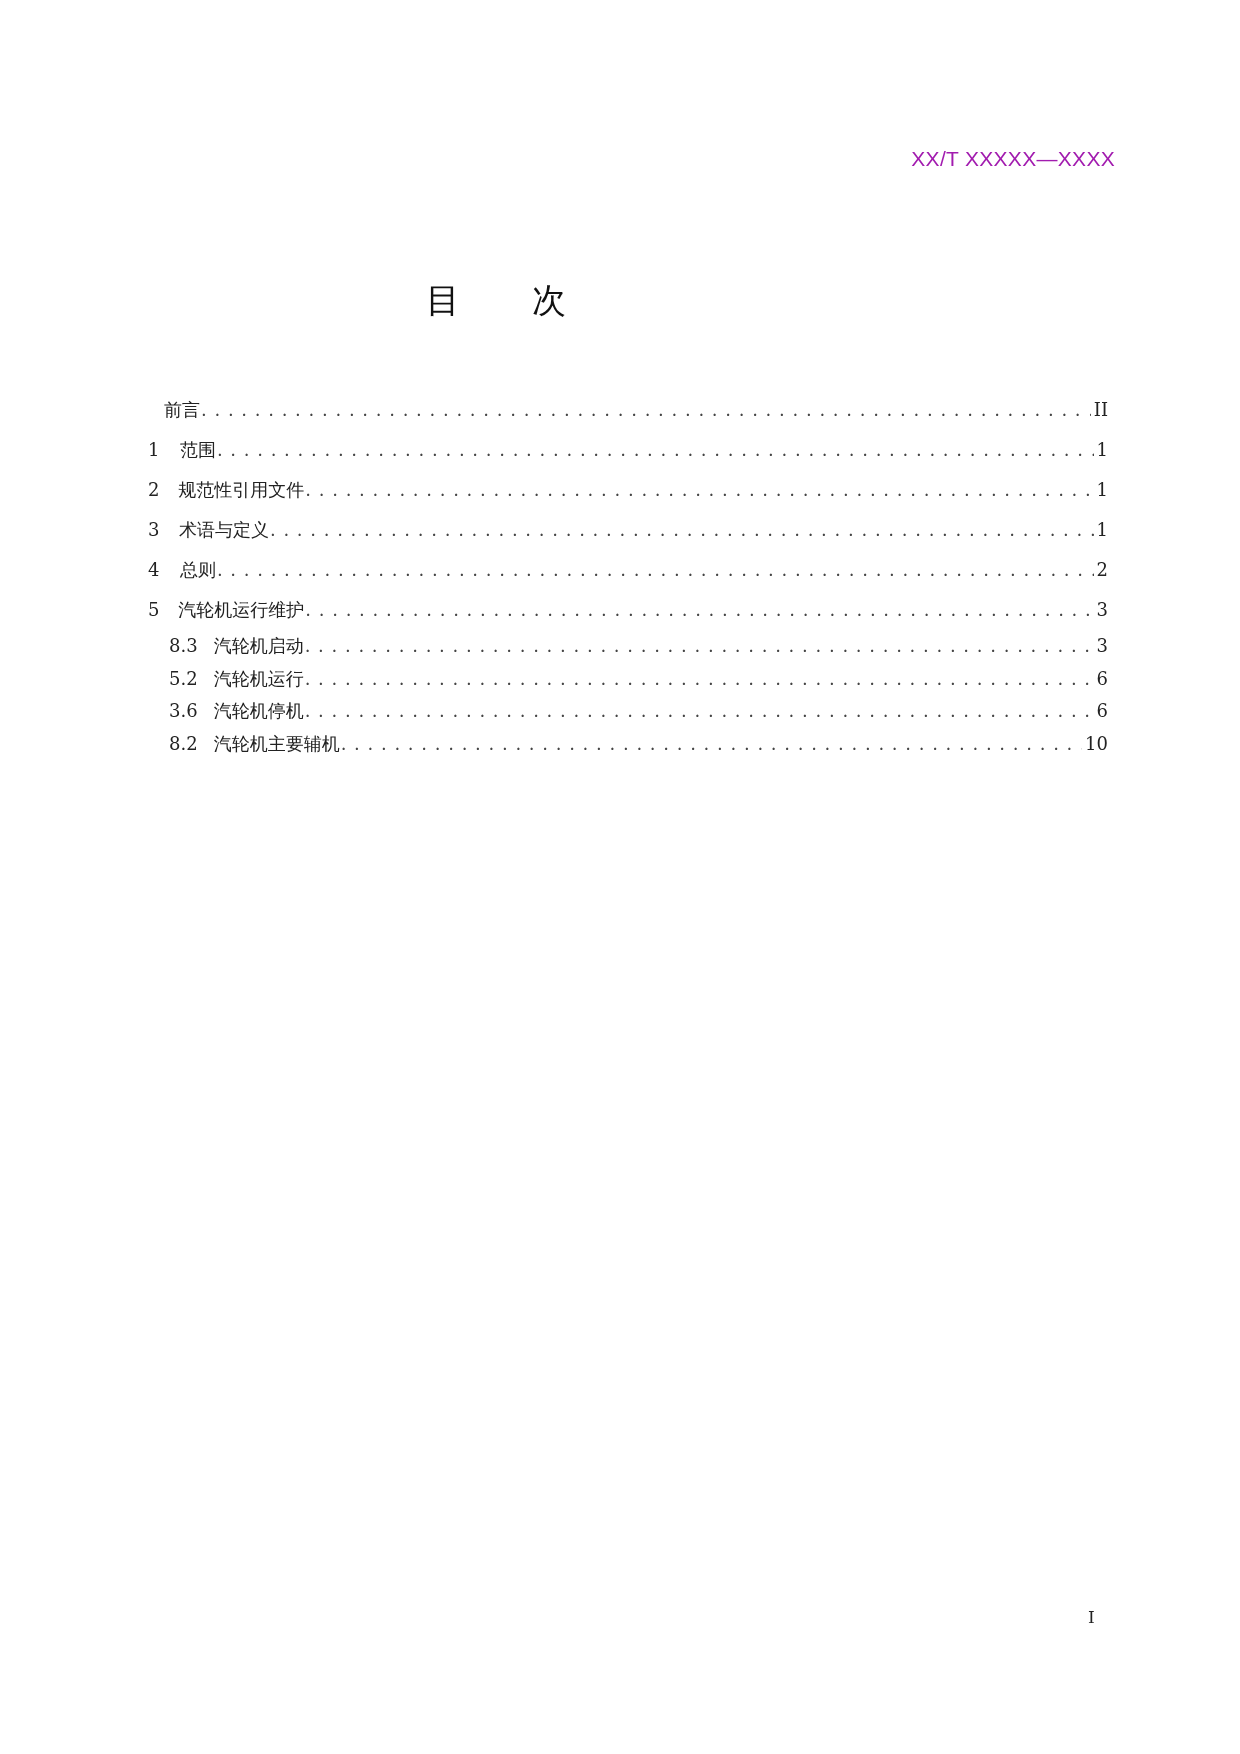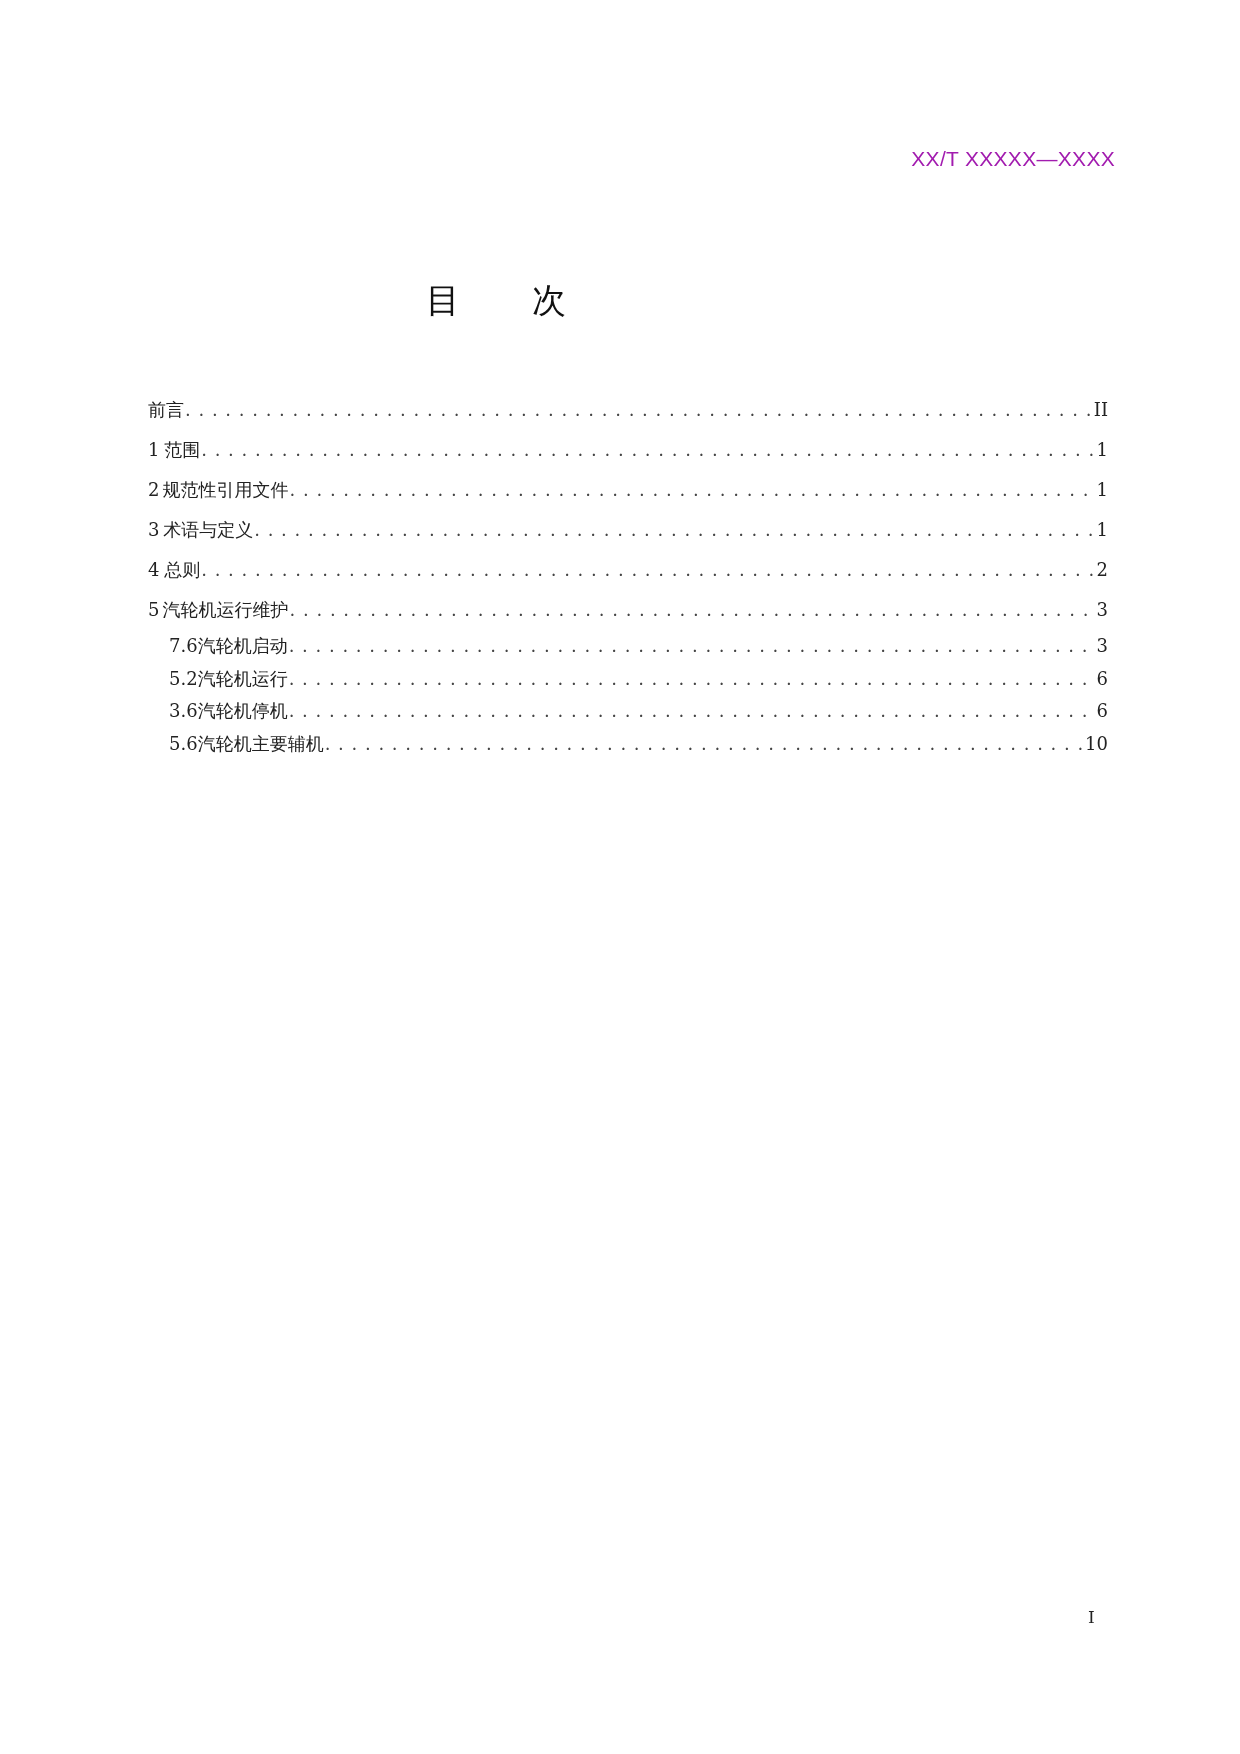--- a/index.html
+++ b/index.html
@@ -19,21 +19,21 @@
       font-family: "DejaVu Serif", serif; font-size: 18px; color: #222;
     }
     .toc-row {
       display: flex; align-items: baseline; white-space: nowrap; overflow: hidden;
     }
     .toc-row.l1 { height: 40px; line-height: 40px; }
     .toc-row.l2 { height: 32.5px; line-height: 32.5px; padding-left: 21px; }
     .num { display: inline-block; }
     .l1 .num { width: 34px; }
     .l2 .num { width: 54px; }
-    .label { flex: 0 0 auto; }
+    .label { flex: 0 0 auto; margin-left: 16px; }
     .leader {
       flex: 1 1 auto; overflow: hidden; margin: 0 3px 0 1px; color: #444;
       letter-spacing: 5.2px;
     }
     .leader::before {
       content: ". . . . . . . . . . . . . . . . . . . . . . . . . . . . . . . . . . . . . . . . . . . . . . . . . . . . . . . . . . . . . . . . . . . . . . . . . . . . . . . . . . . . . . . . . . . . . . . . . . . . . . . . . . . . . . . . . . . . . . . . . . . . . . . . . . . . . . . . . . . .";
       letter-spacing: 0;
       word-spacing: 2px;
     }
     .page { flex: 0 0 auto; text-align: left; min-width: 10px; }
@@ -80,38 +80,38 @@
     <span class="page">2</span>
   </div>
   <div class="toc-row l1">
     <span class="num">5</span>
     <span class="label">汽轮机运行维护</span>
     <span class="leader"></span>
     <span class="page">3</span>
   </div>
 
   <div class="toc-row l2">
-    <span class="num">7.6</span>
+    <span class="num">8.3</span>
     <span class="label">汽轮机启动</span>
     <span class="leader"></span>
     <span class="page">3</span>
   </div>
   <div class="toc-row l2">
     <span class="num">5.2</span>
     <span class="label">汽轮机运行</span>
     <span class="leader"></span>
     <span class="page">6</span>
   </div>
   <div class="toc-row l2">
     <span class="num">3.6</span>
     <span class="label">汽轮机停机</span>
     <span class="leader"></span>
     <span class="page">6</span>
   </div>
   <div class="toc-row l2">
-    <span class="num">5.6</span>
+    <span class="num">8.2</span>
     <span class="label">汽轮机主要辅机</span>
     <span class="leader"></span>
     <span class="page">10</span>
   </div>
 </div>
 
 <div class="page-footer">I</div>
 
 </body></html>

